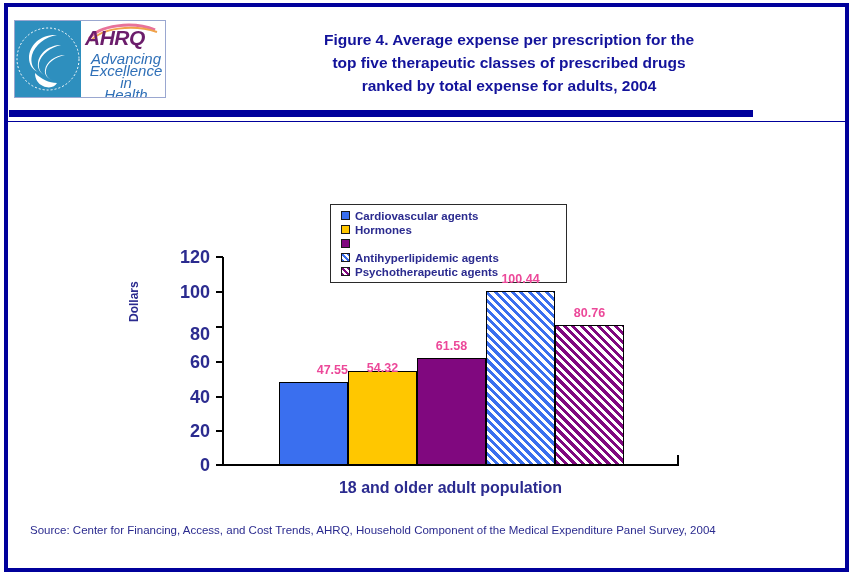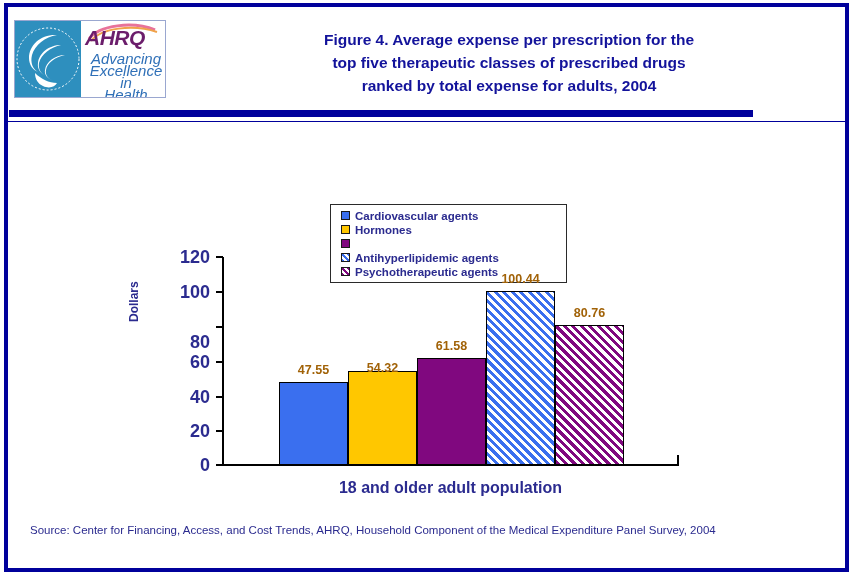--- a/index.html
+++ b/index.html
@@ -225,21 +225,21 @@
     font-size: 16px;
     font-weight: bold;
   }
   .bar {
     position: absolute;
     border: 1px solid #000000;
     box-sizing: border-box;
   }
   .bar-value {
     position: absolute;
-    color: #a16207;
+    color: #ec4899;
     font-family: "Liberation Sans", sans-serif;
     font-size: 12.5px;
     font-weight: bold;
     text-align: center;
     white-space: nowrap;
   }
   .source {
     position: absolute;
     left: 30px;
     top: 524px;
@@ -319,38 +319,38 @@
 
     <div class="axis-y-line"></div>
 
     <div class="ytick" style="top:256px"></div>
     <div class="ytick-label" style="left:170px; top:251px">120</div>
 
     <div class="ytick" style="top:291px"></div>
     <div class="ytick-label" style="left:170px; top:286px">100</div>
 
     <div class="ytick" style="top:326px"></div>
-    <div class="ytick-label" style="left:170px; top:336px">80</div>
+    <div class="ytick-label" style="left:170px; top:328px">80</div>
 
     <div class="ytick" style="top:361px"></div>
     <div class="ytick-label" style="left:170px; top:356px">60</div>
 
     <div class="ytick" style="top:396px"></div>
     <div class="ytick-label" style="left:170px; top:391px">40</div>
 
     <div class="ytick" style="top:430px"></div>
     <div class="ytick-label" style="left:170px; top:425px">20</div>
 
     <div class="ytick" style="top:464px"></div>
     <div class="ytick-label" style="left:170px; top:459px">0</div>
 
     <div class="ylabel">Dollars</div>
 
     <div class="bar" style="left:279px; width:69px; top:382px; height:83px; background:#3A6FEF;"></div>
-    <div class="bar-value" style="left:279px; width:69px; top:363px;">47.55</div>
+    <div class="bar-value" style="left:279px; width:69px; top:363px;text-align:right;">47.55</div>
 
     <div class="bar" style="left:348px; width:69px; top:371px; height:94px; background:#FFC700;"></div>
     <div class="bar-value" style="left:348px; width:69px; top:352px;margin-top:9px;">54.32</div>
 
     <div class="bar" style="left:417px; width:69px; top:358px; height:107px; background:#80087F;"></div>
     <div class="bar-value" style="left:417px; width:69px; top:339px;">61.58</div>
 
     <div class="bar" style="left:486px; width:69px; top:291px; height:174px;
                 background:repeating-linear-gradient(45deg,#3A6FEF 0 3px,#ffffff 3px 6px);"></div>
     <div class="bar-value" style="left:486px; width:69px; top:272px;">100.44</div>

